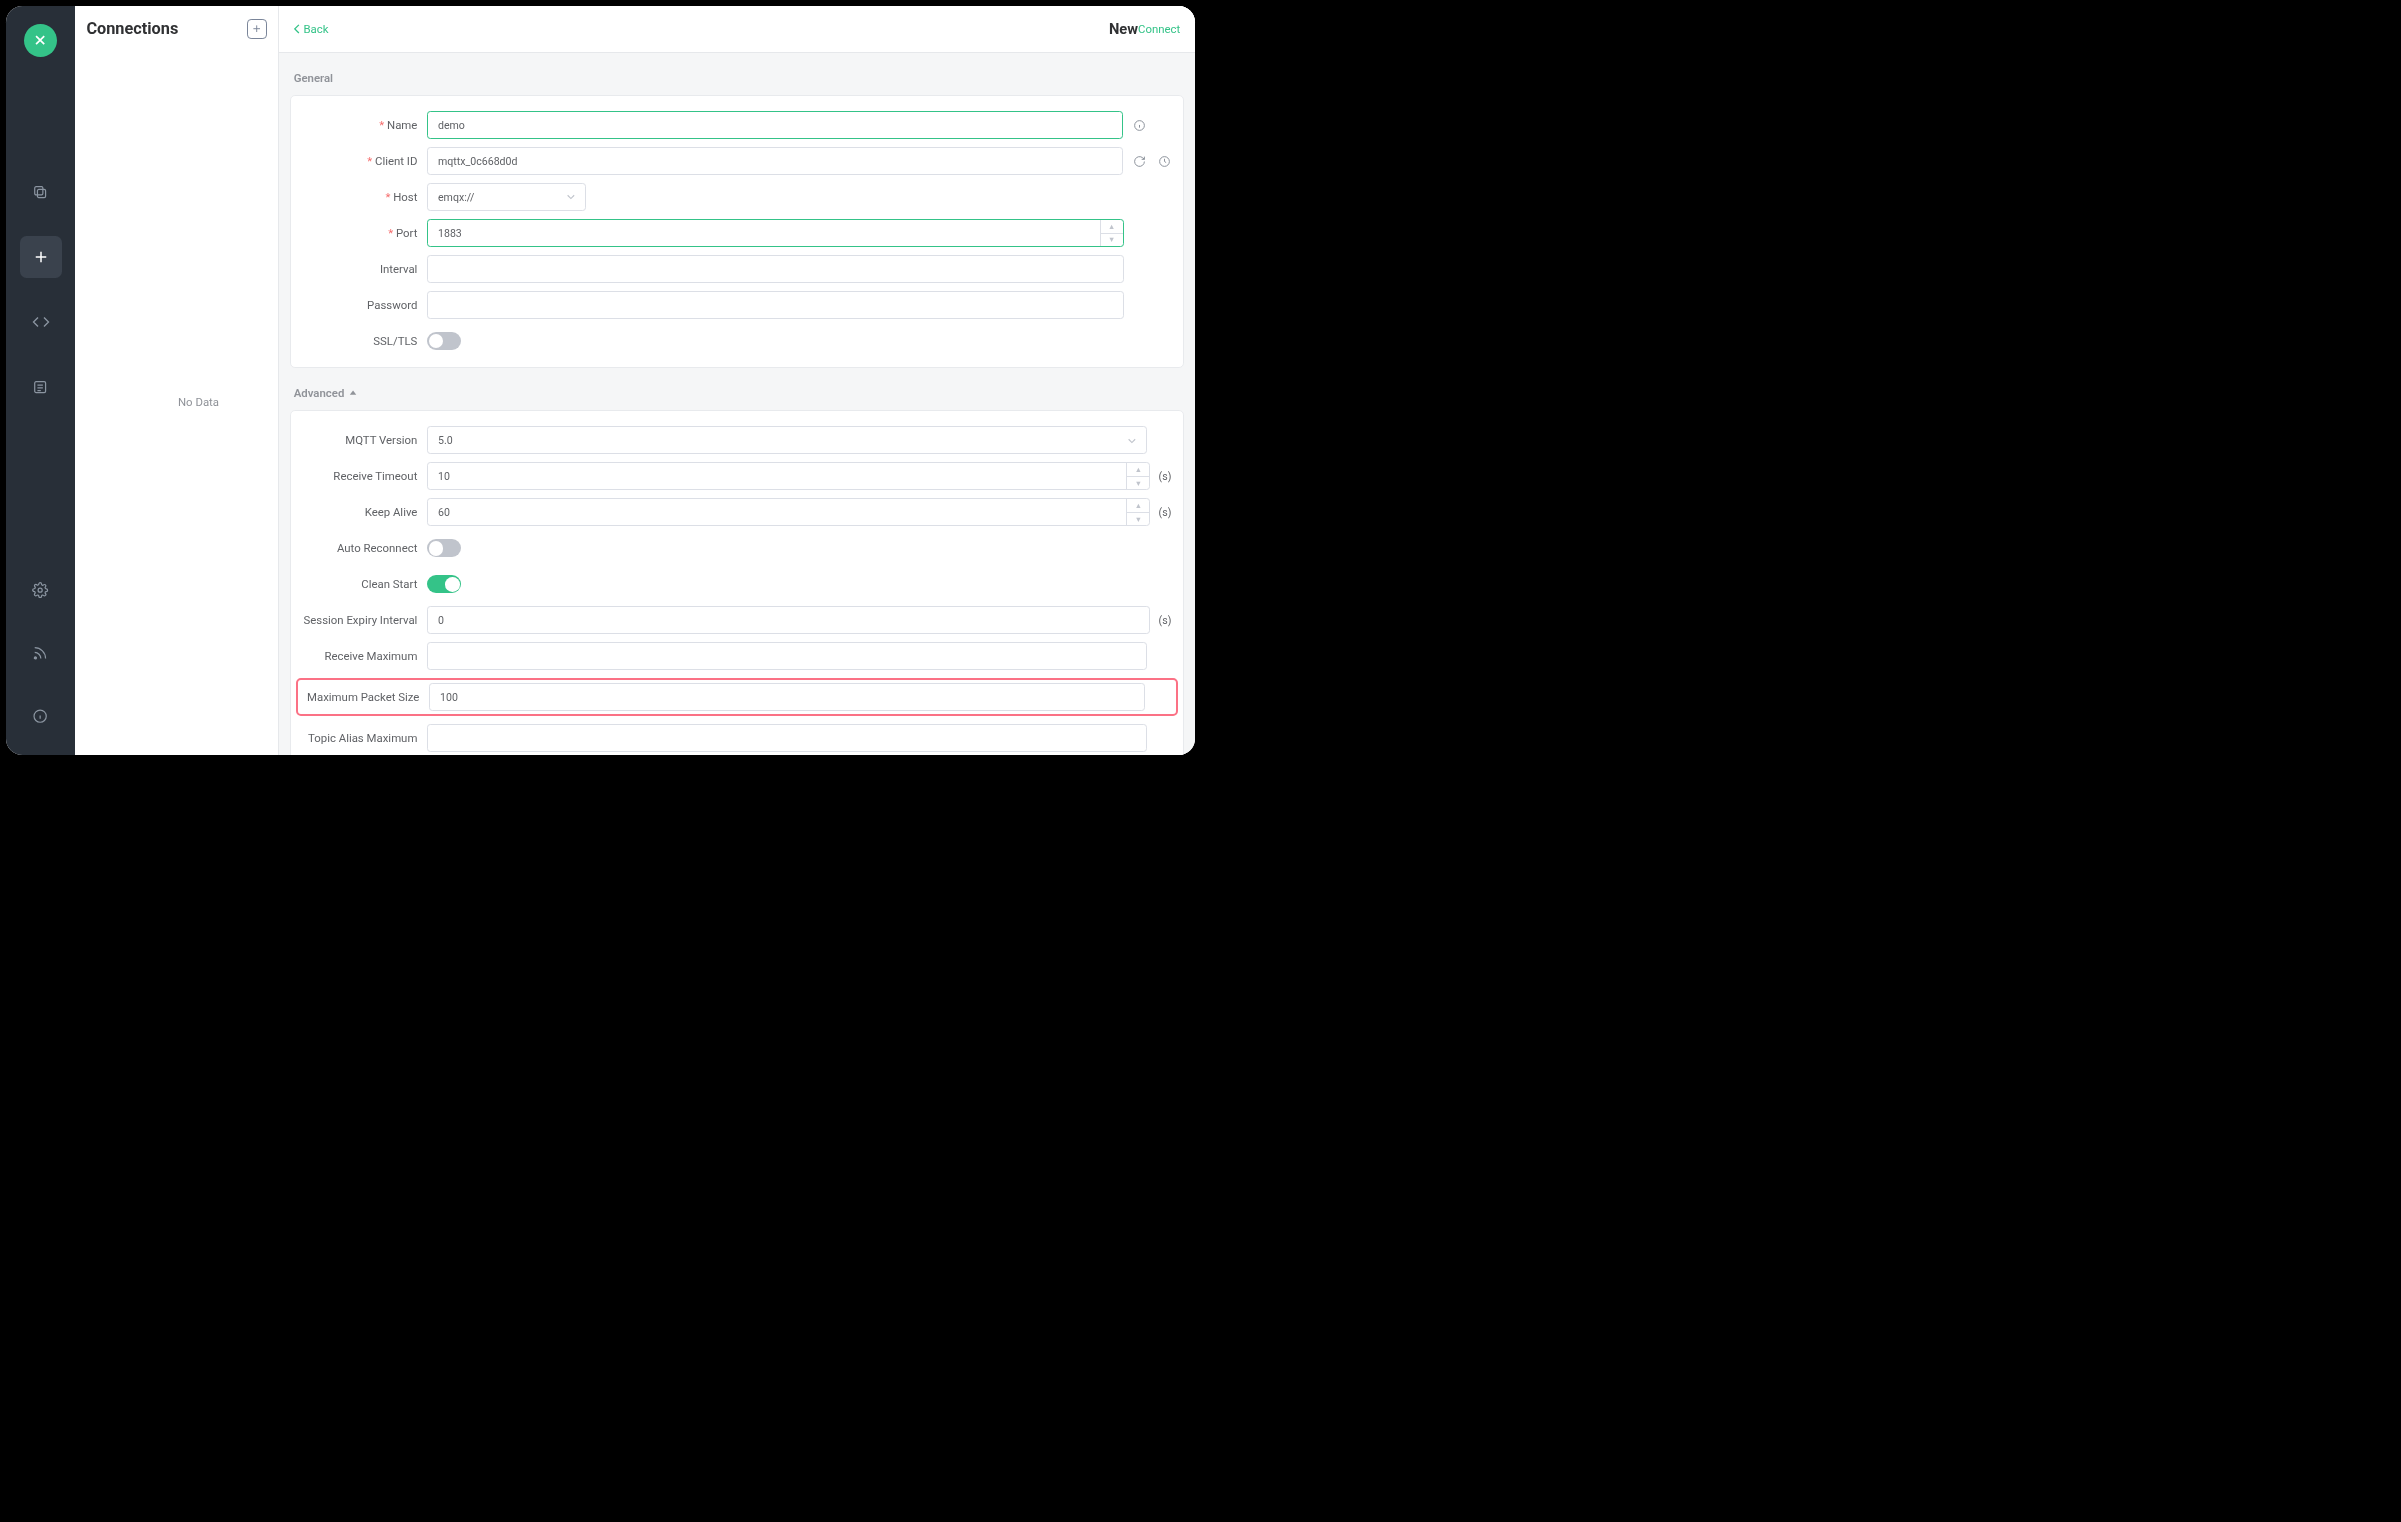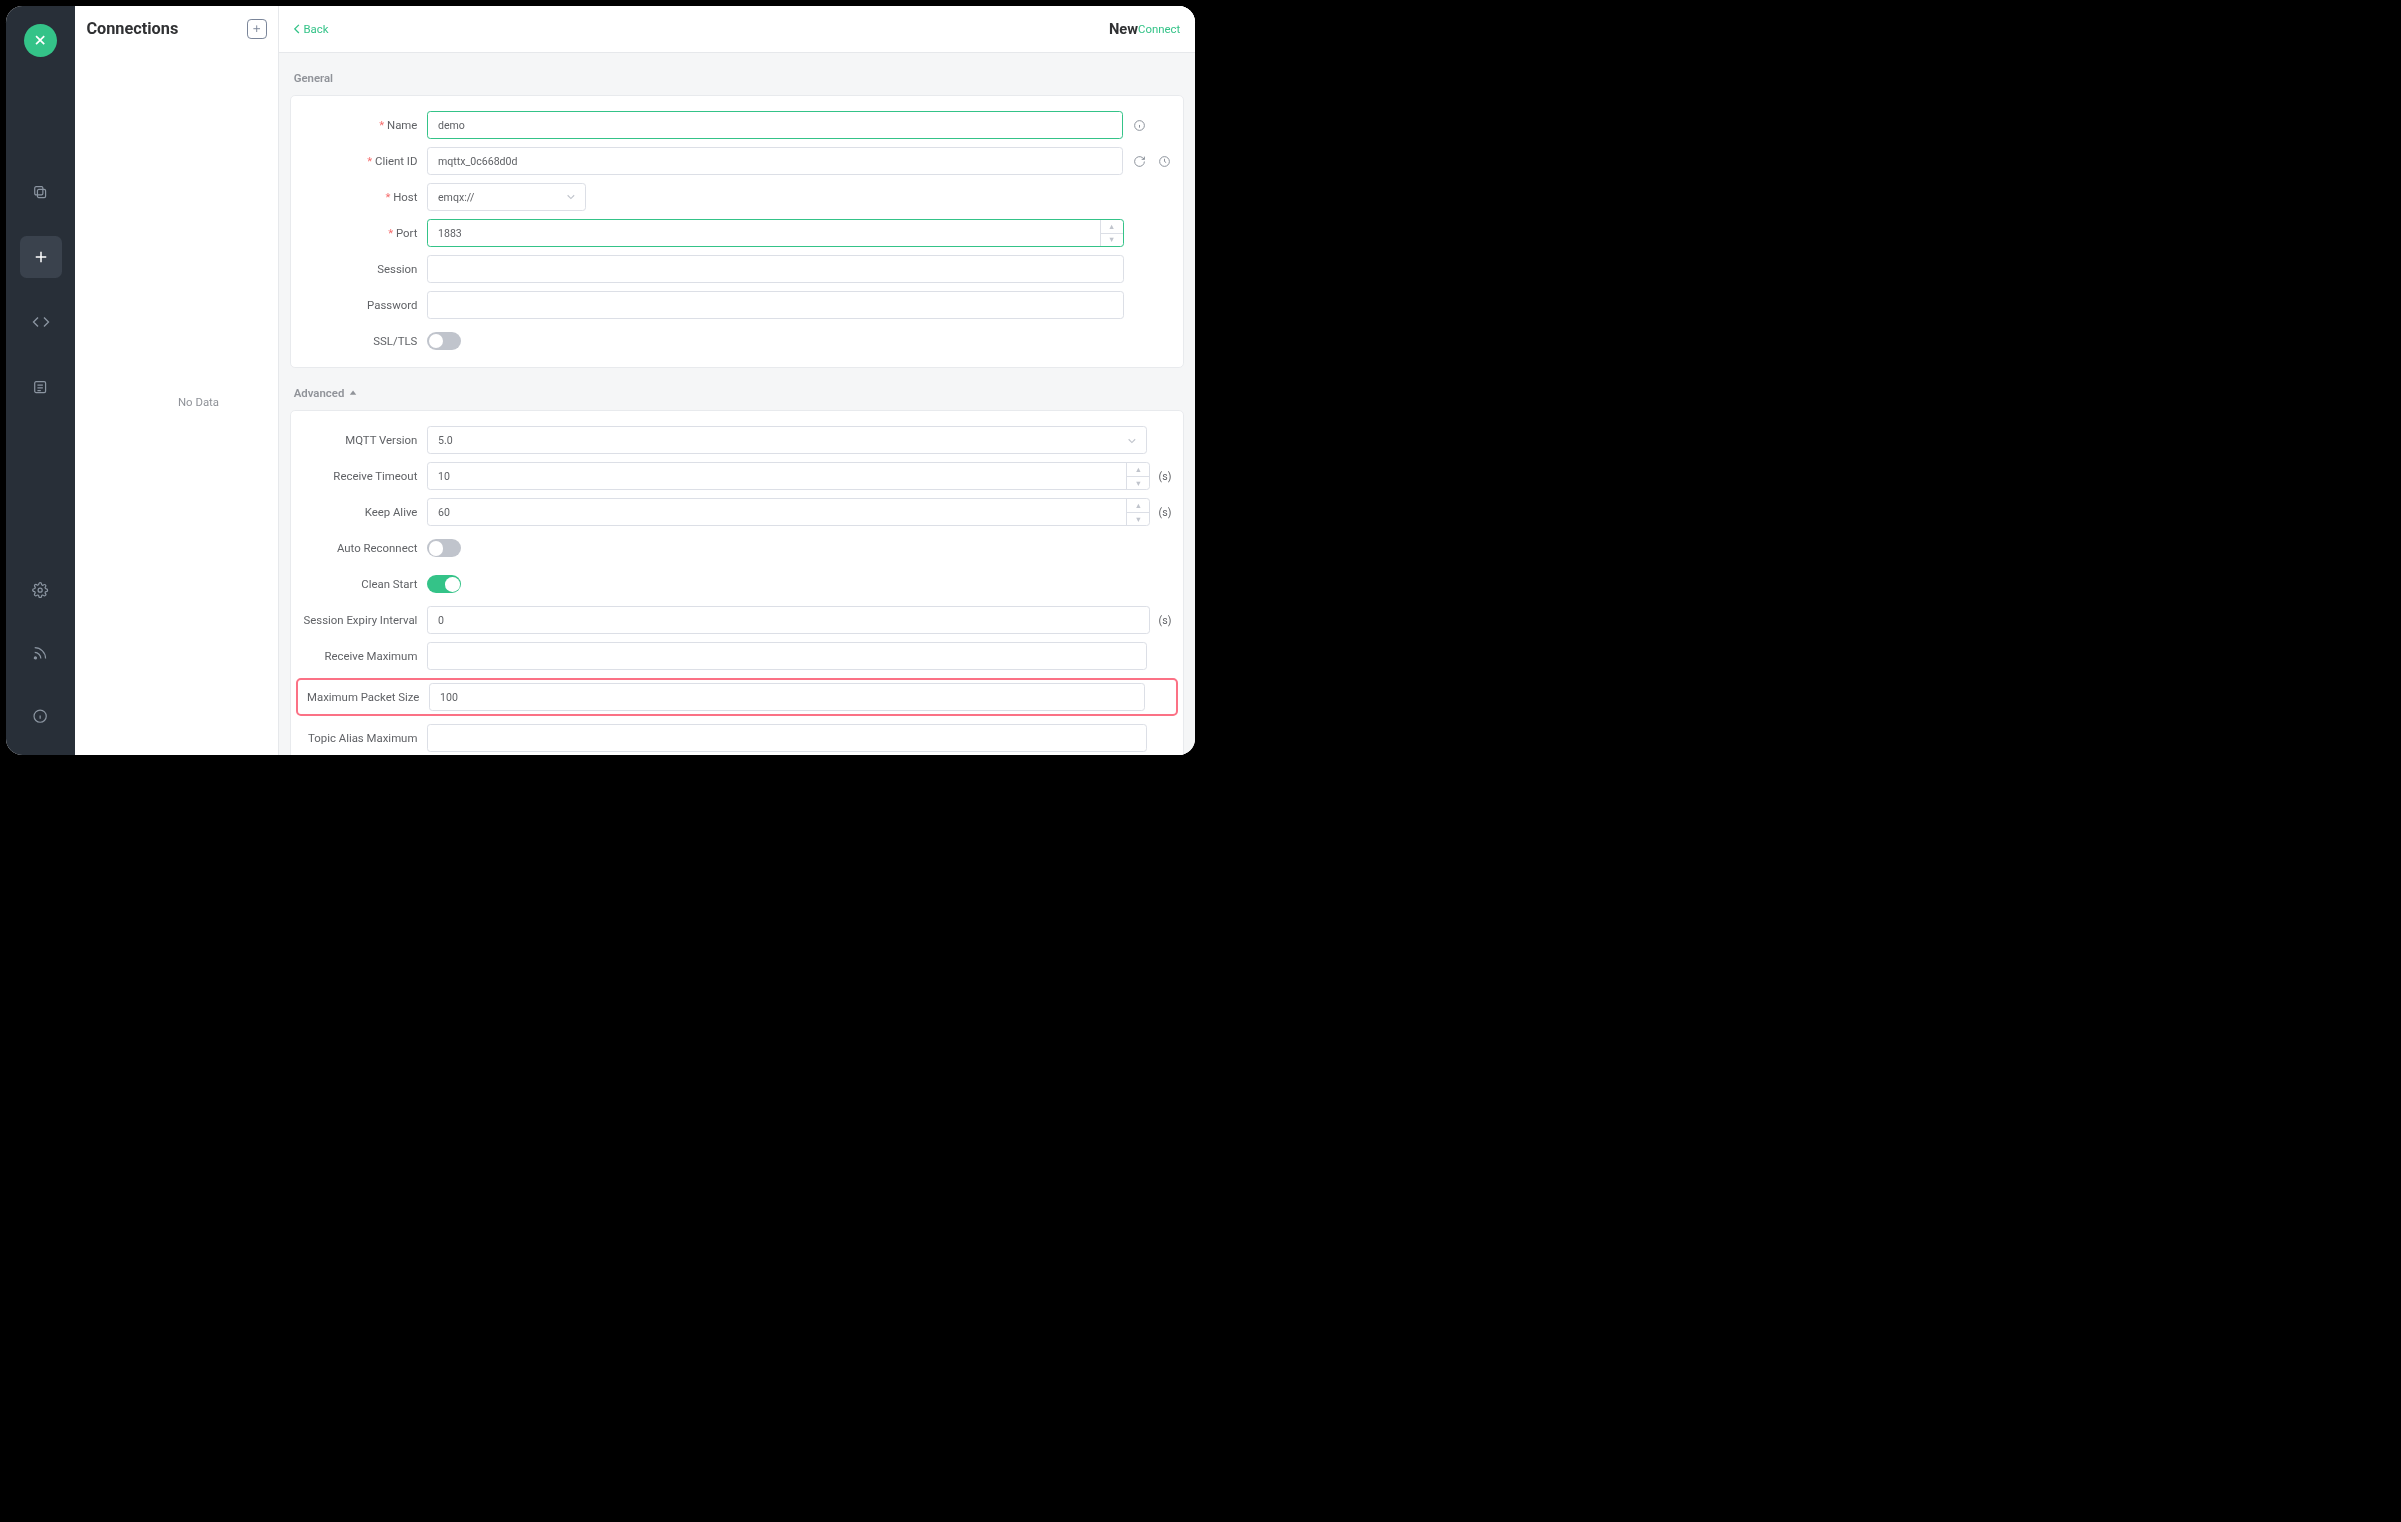--- a/index.html
+++ b/index.html
@@ -285,21 +285,21 @@
                 <div class="spin">
                     <div>▲</div>
                     <div>▼</div>
                   </div>
               </div>
               <div style="width:44px"></div>
             </div>
           </div>
 
           <div class="row">
-            <div class="label">Session</div>
+            <div class="label">Interval</div>
             <div class="field">
               <div class="input">
                   <span></span>
                 </div>
               <div style="width:44px"></div>
             </div>
           </div>
 
           <div class="row">
             <div class="label">Password</div>

